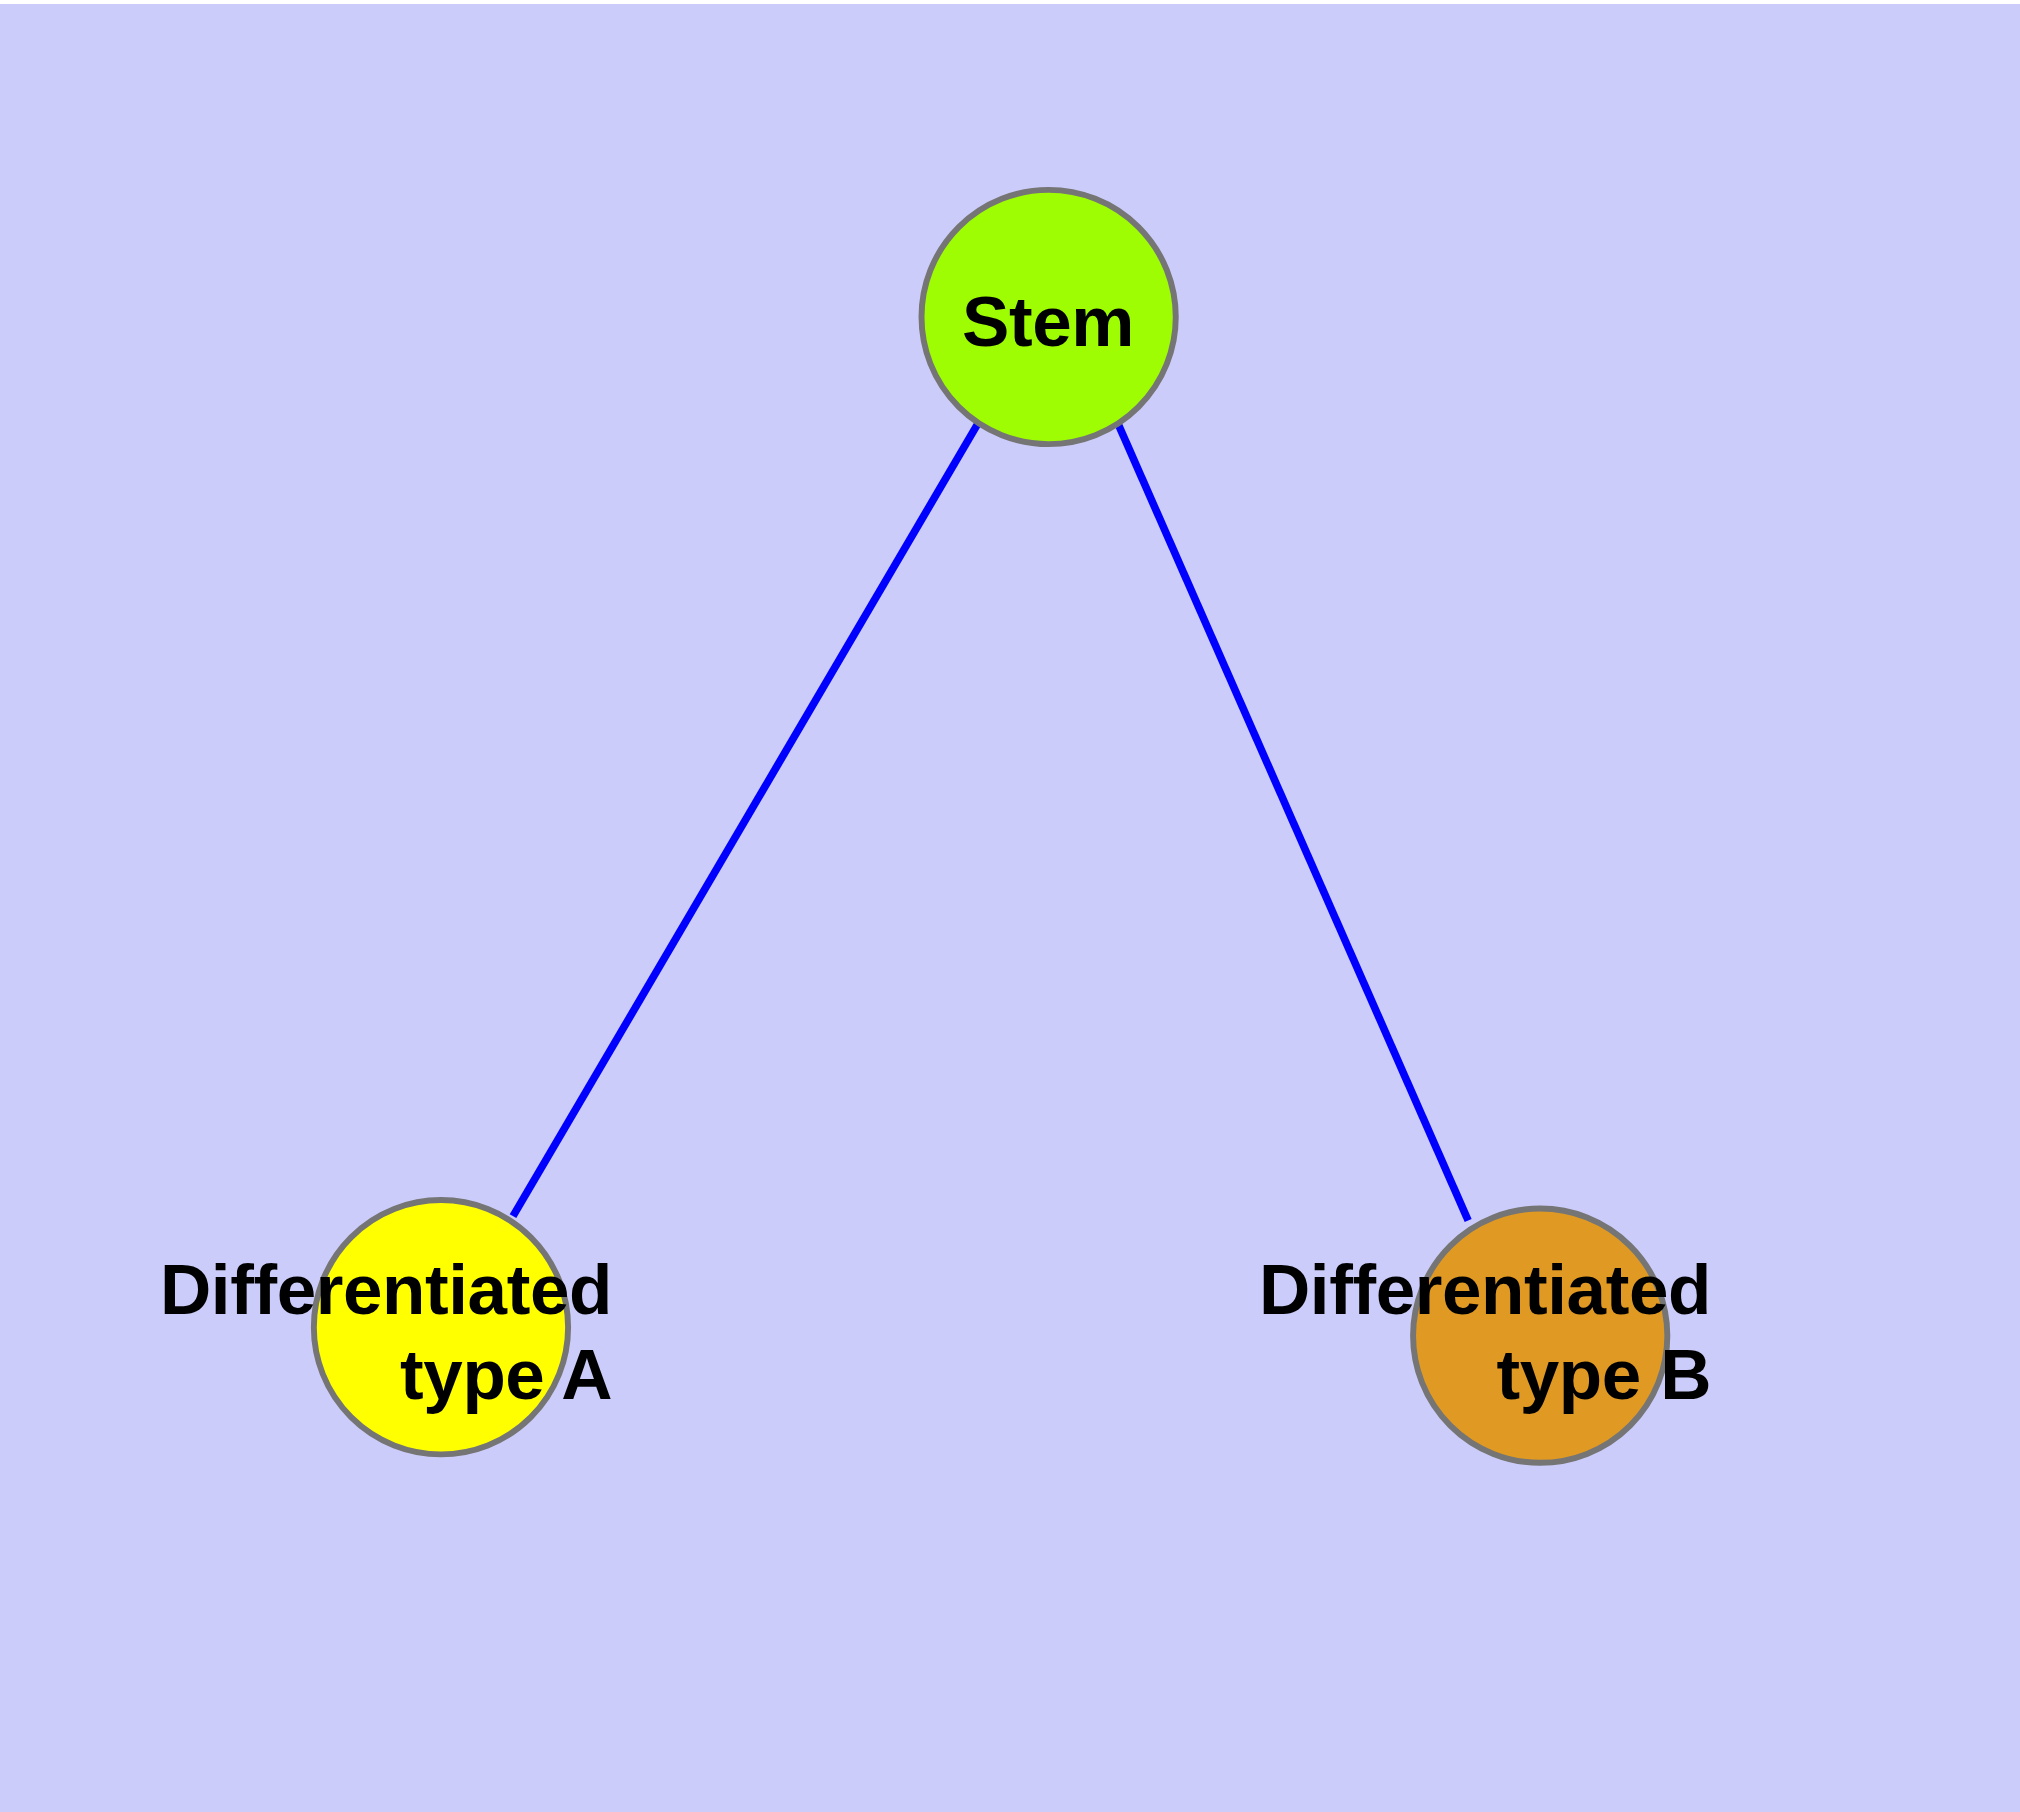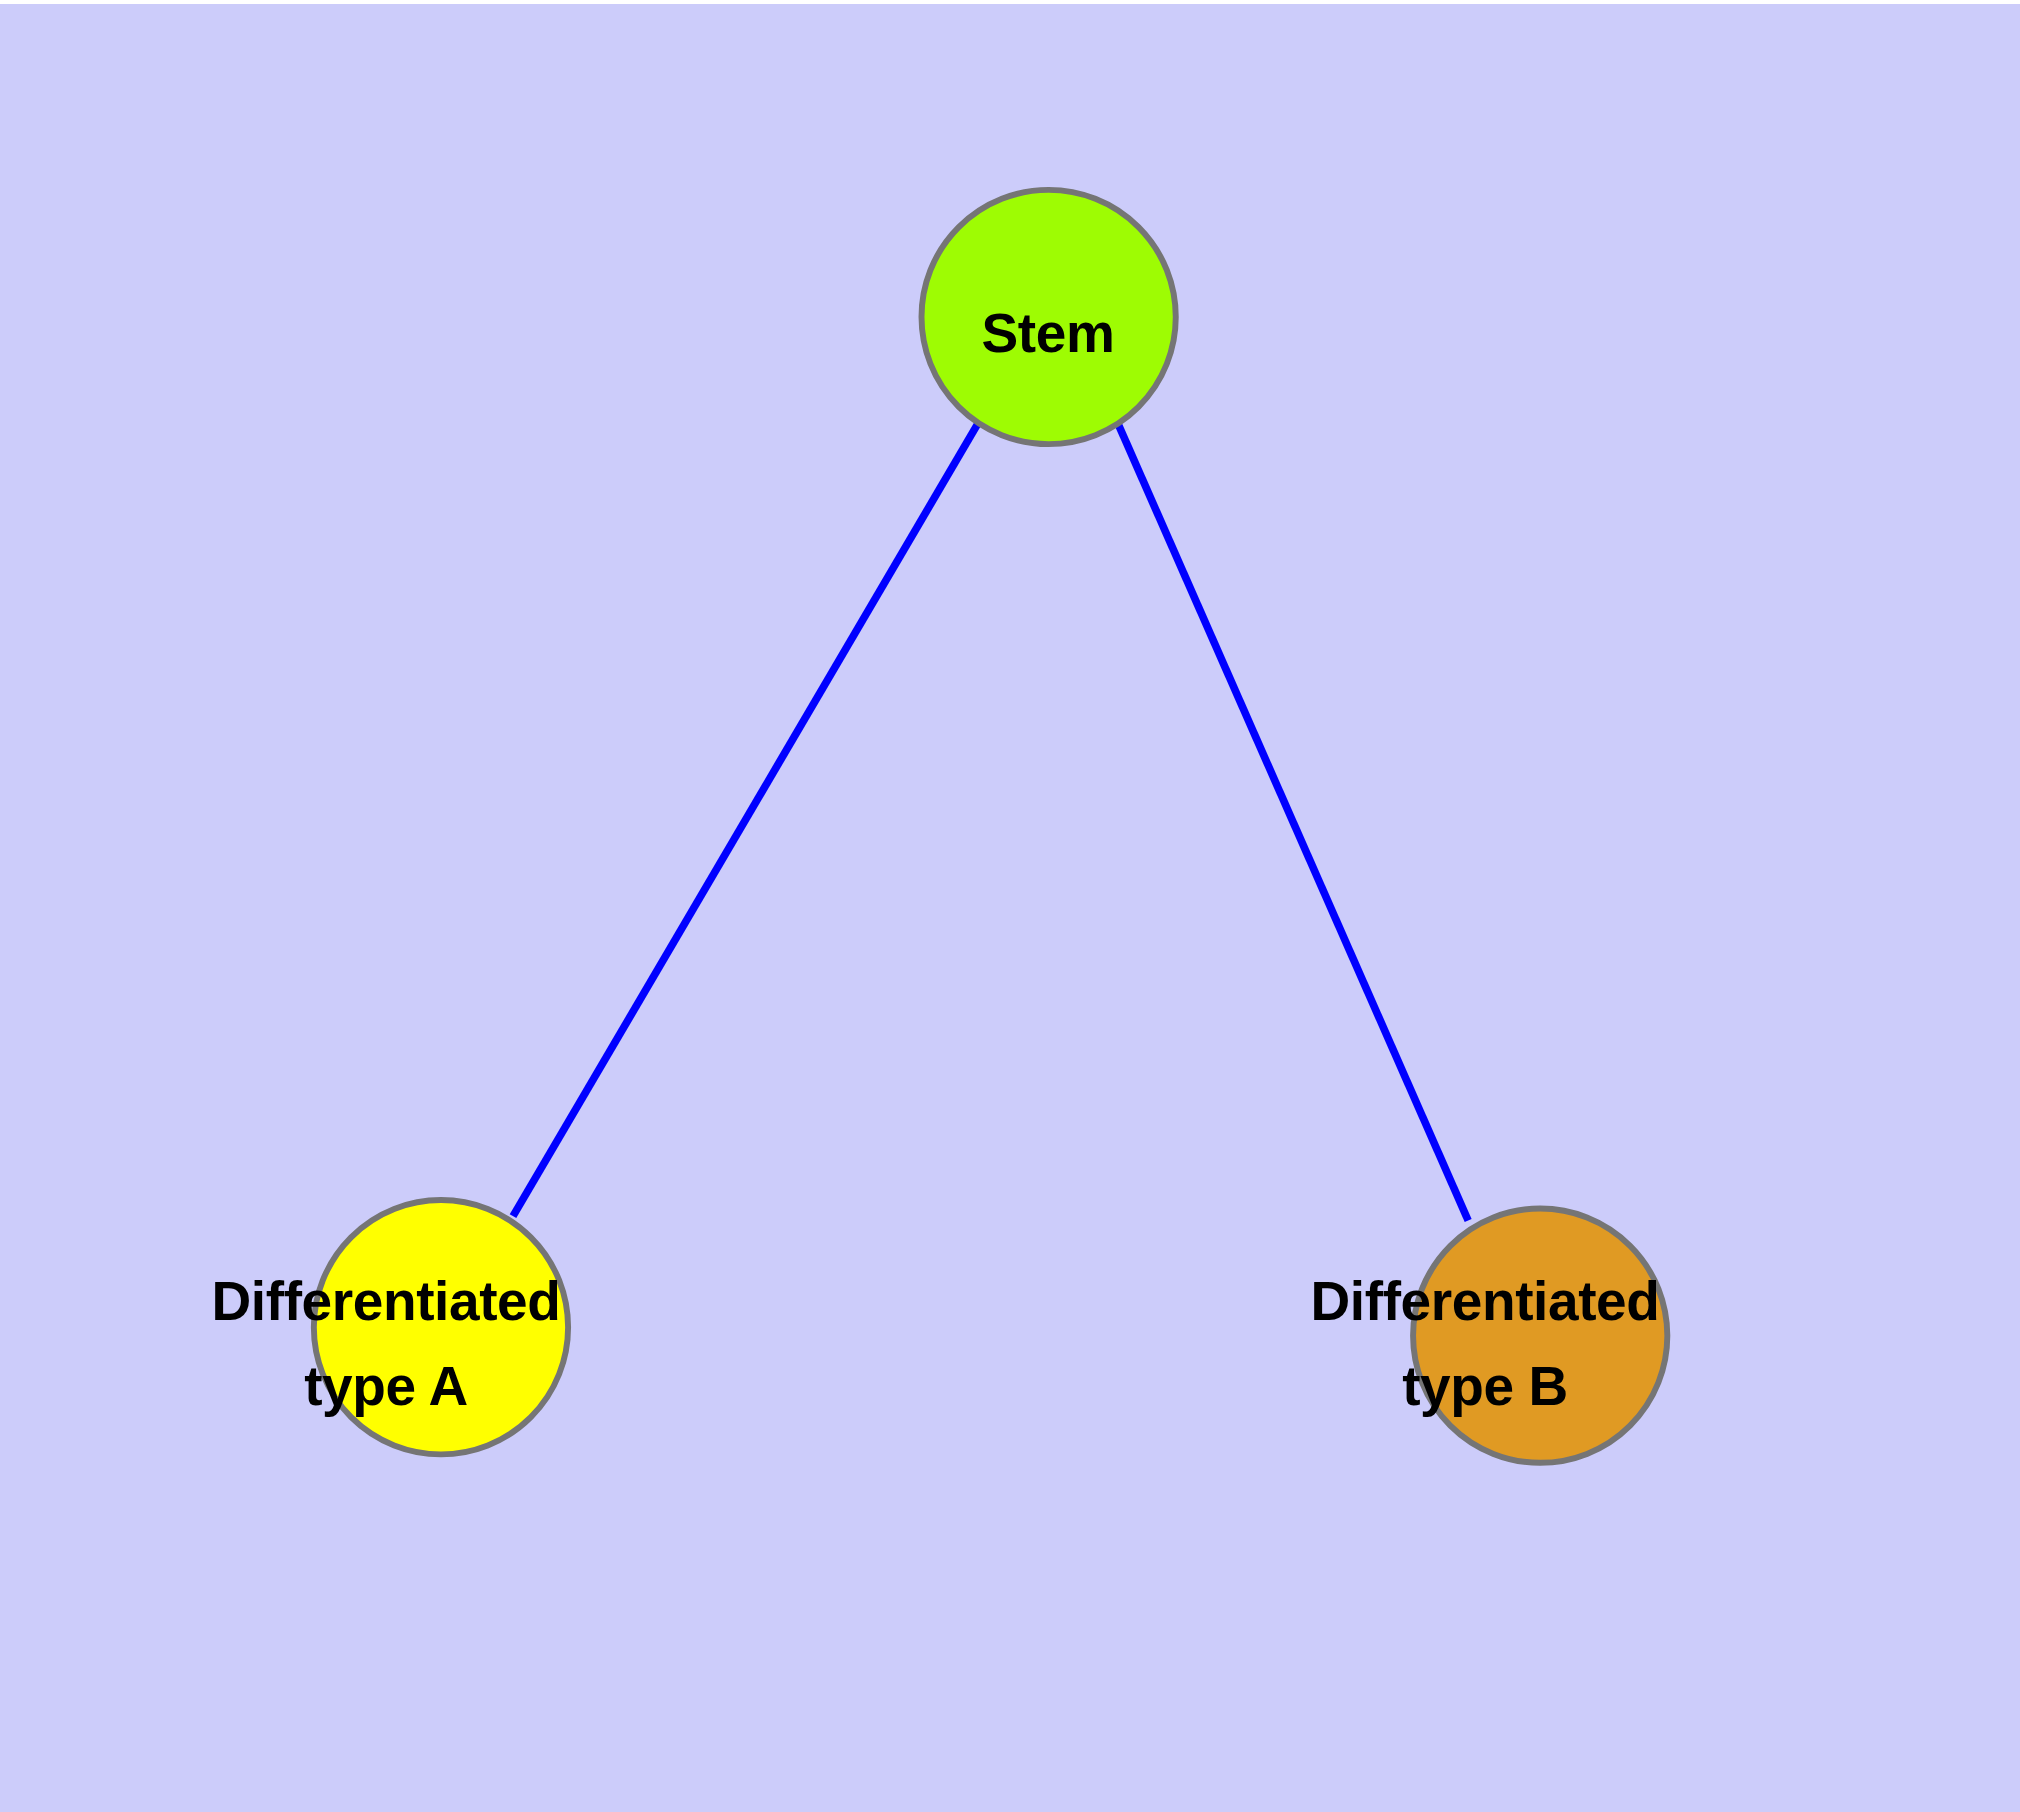--- a/index.html
+++ b/index.html
@@ -39,27 +39,26 @@
   .edge-line {
     stroke: #0000ff;
     stroke-width: 9;
     stroke-linecap: butt;
   }
   .node-label {
     position: absolute;
     color: #000000;
     font-family: "Liberation Sans", sans-serif;
     font-weight: bold;
-    font-size: 55px;
+    font-size: 71px;
     line-height: 85px;
-    text-align: center;
+    text-align: right;
     white-space: pre;
     letter-spacing: -0.4px;
     pointer-events: none;
-    margin-top: 12px;
   }
   #label-stem {
     left: 1048px;
     top: 279px;
     transform: translateX(-50%);
   }
   #label-type-a {
     left: 386px;
     top: 1247px;
     transform: translateX(-50%);

